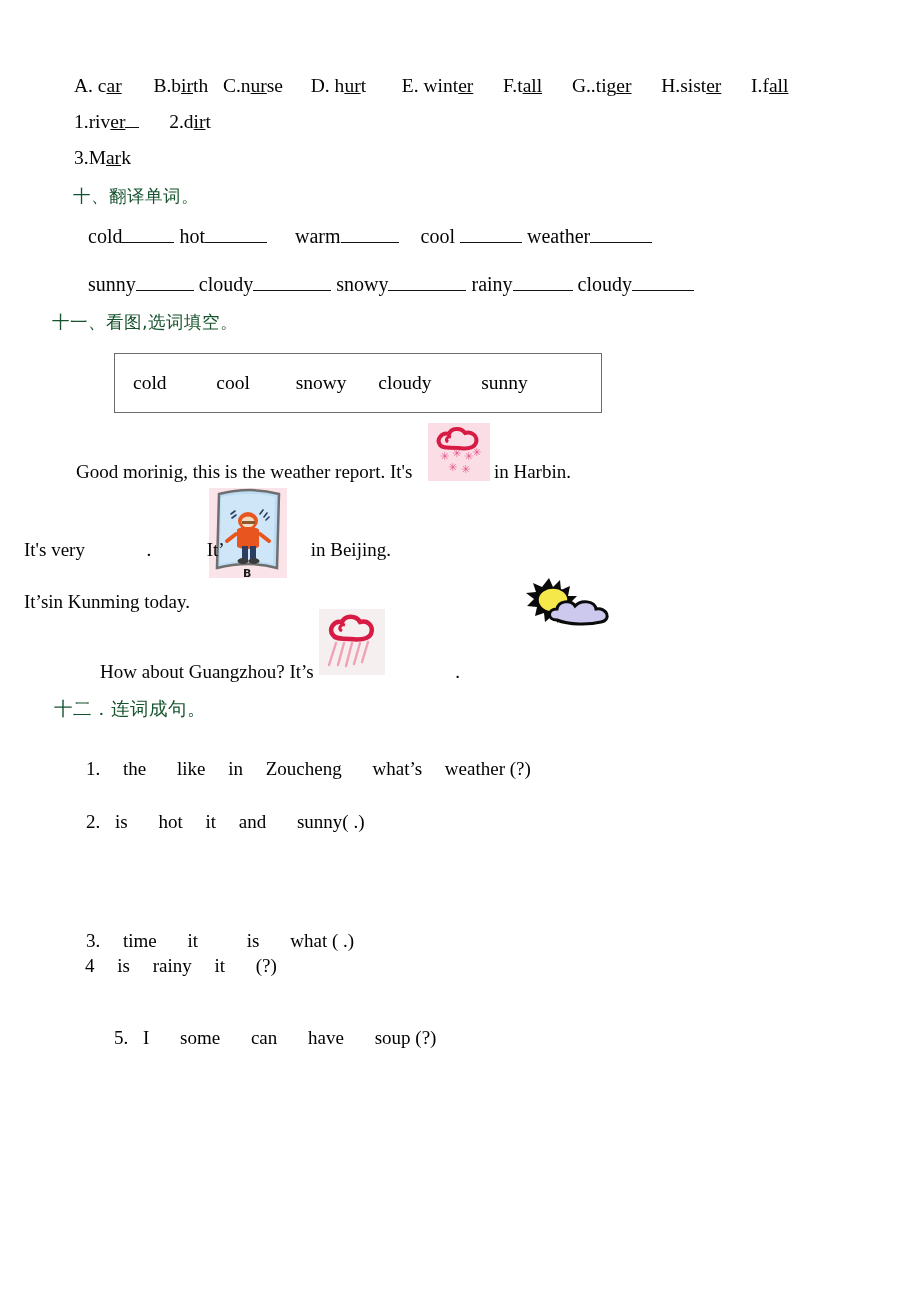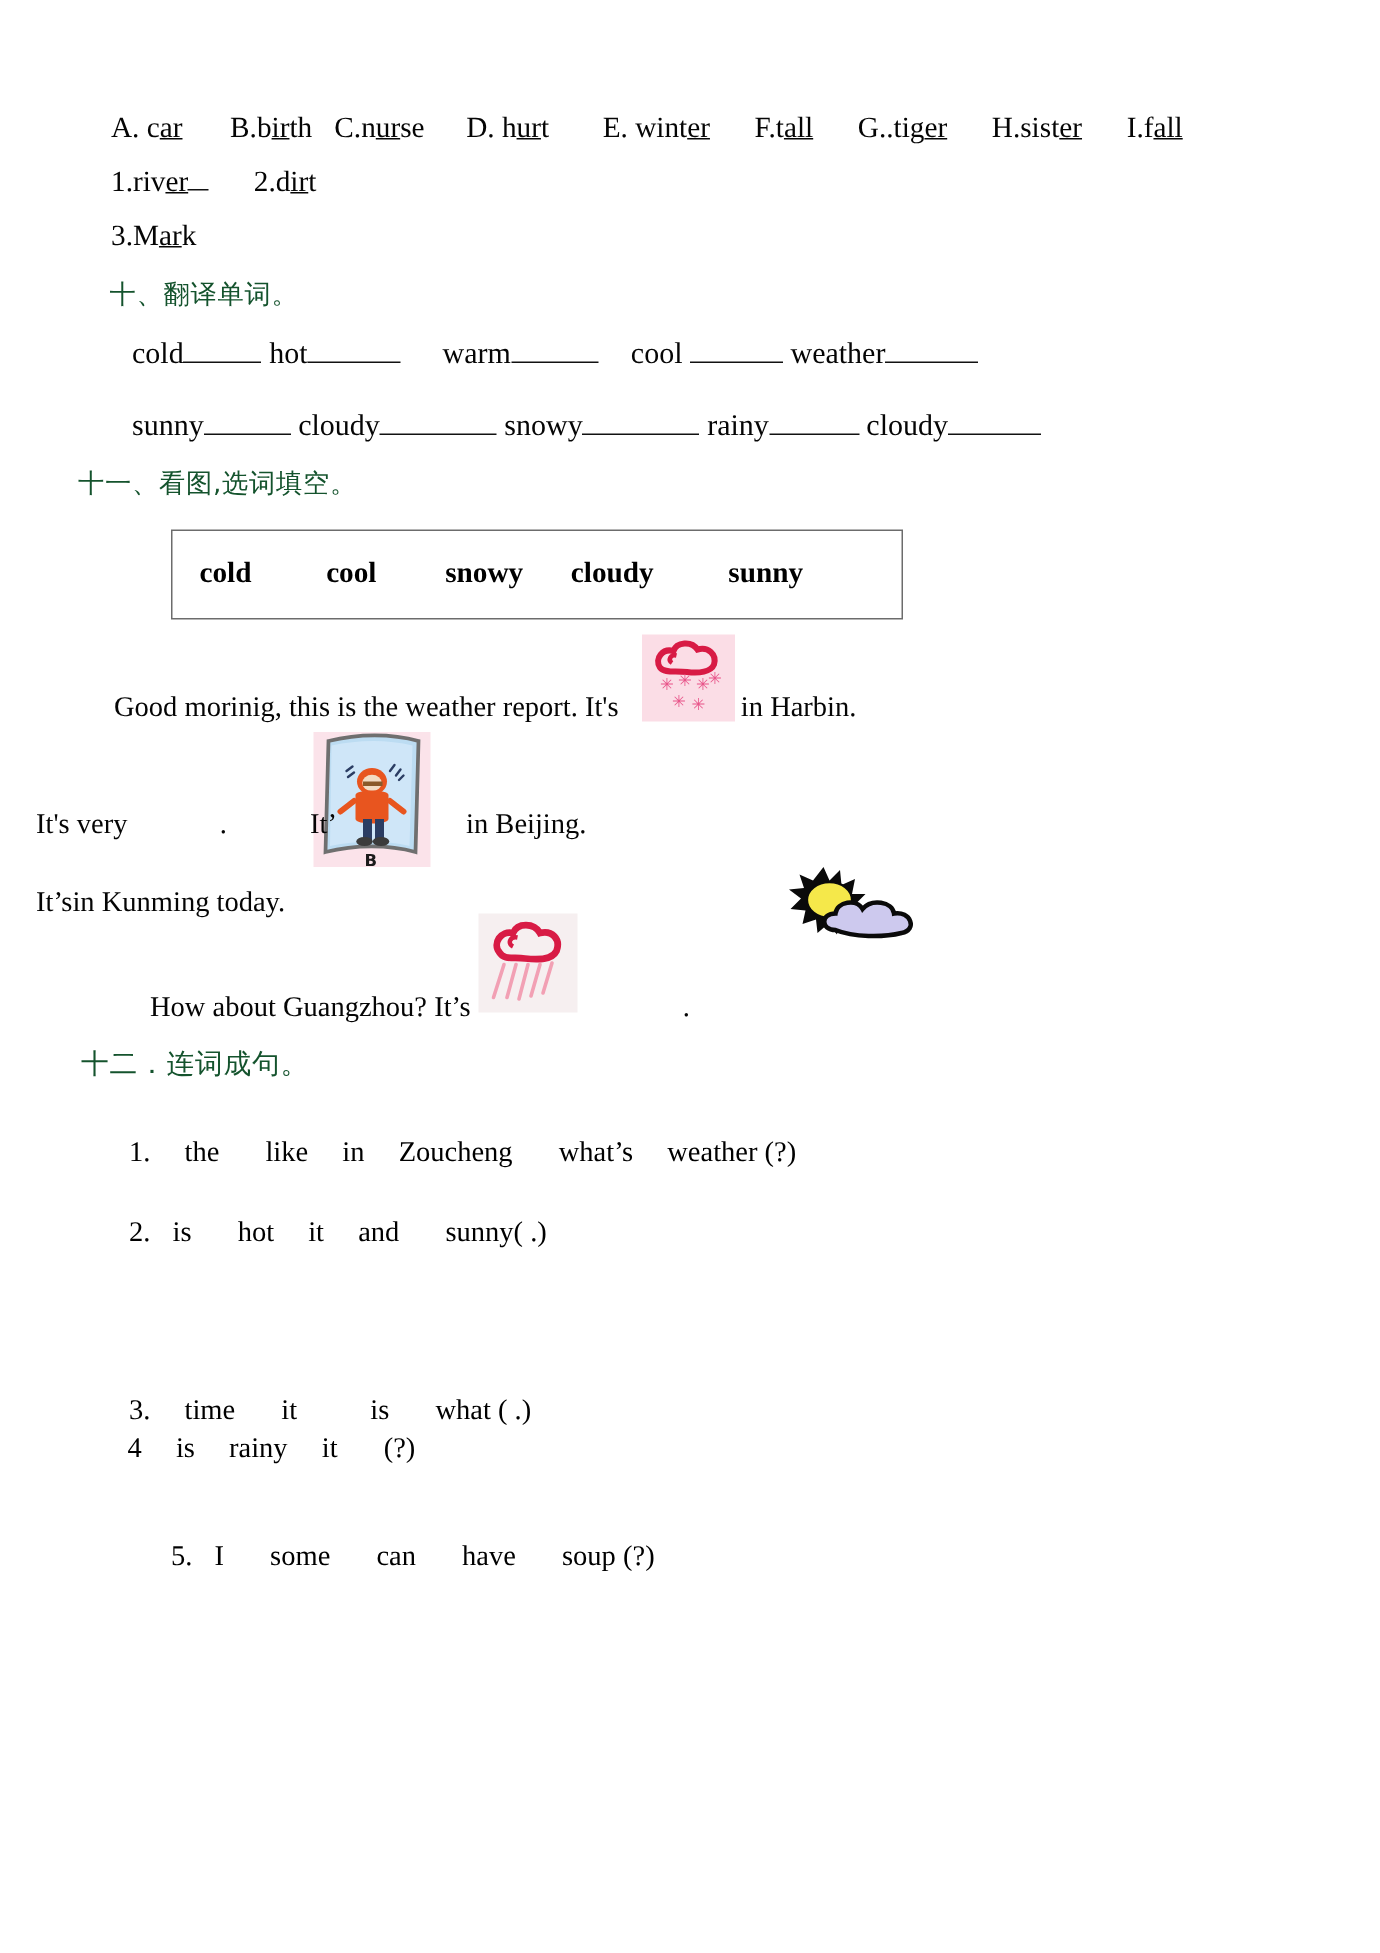--- a/index.html
+++ b/index.html
@@ -49,21 +49,20 @@
     color: #14532d;
     white-space: nowrap;
   }
 
   
   .wordbox {
     position: absolute;
     border: 1.5px solid #6c6c6c;
     background: #fff;
     box-sizing: border-box;
-    font-weight: bold;
   }
   .wordbox-inner {
     position: absolute;
     left: 18px;
     top: 50%;
     transform: translateY(-50%);
     white-space: nowrap;
     font-size: 19.5px;
   }
   .wordbox-inner .w { display: inline-block; }

